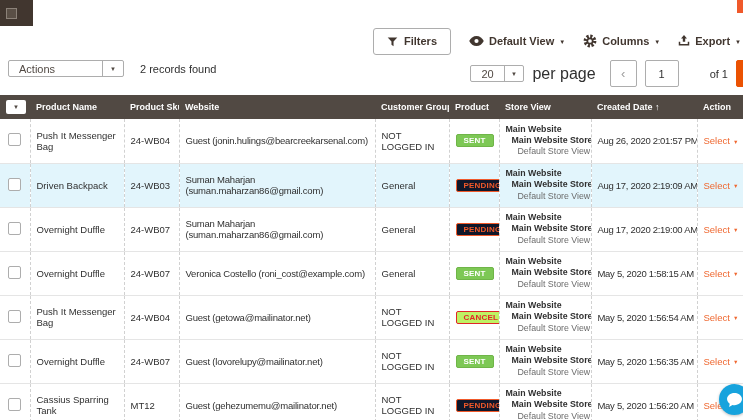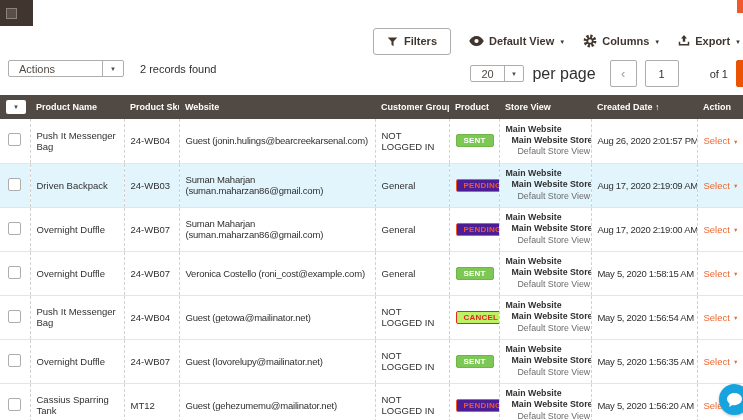--- a/index.html
+++ b/index.html
@@ -64,21 +64,21 @@
   .c-check{text-align:center;}
 
   .c-cust{font-size:9.5px;letter-spacing:-0.2px;}
   .c-group{font-size:9.5px;}
   .c-date{font-size:9.5px;letter-spacing:-0.3px;white-space:nowrap;}
   .c-status{text-align:center;}
 
   .badge{display:inline-block;font-size:8px;font-weight:bold;letter-spacing:.2px;
          padding:1px 7px;border-radius:2px;border:1px solid transparent;}
   .badge[data-status="sent"]{background:#7dc855;border-color:#6fb548;color:#fff;}
-  .badge[data-status="pending"]{background:#4c1d95;border-color:#f0592a;color:#f0592a;}
+  .badge[data-status="pending"]{background:#0f172a;border-color:#f0592a;color:#f0592a;}
   .badge[data-status="cancel"]{background:#bef264;border-color:#e22626;color:#e22626;}
 
   .c-store div{line-height:1.3;font-size:8.8px;white-space:nowrap;}
   .sv1{font-weight:bold;}
   .sv2{font-weight:bold;padding-left:6px;}
   .sv3{color:#6b6b6b;padding-left:12px;}
 
   .sel{color:#ef672f;font-size:9.5px;cursor:pointer;text-decoration:none;white-space:nowrap;
        display:inline-flex;align-items:center;gap:3px;}
   .sel .sc{font-size:5.5px;margin-top:2px;}

